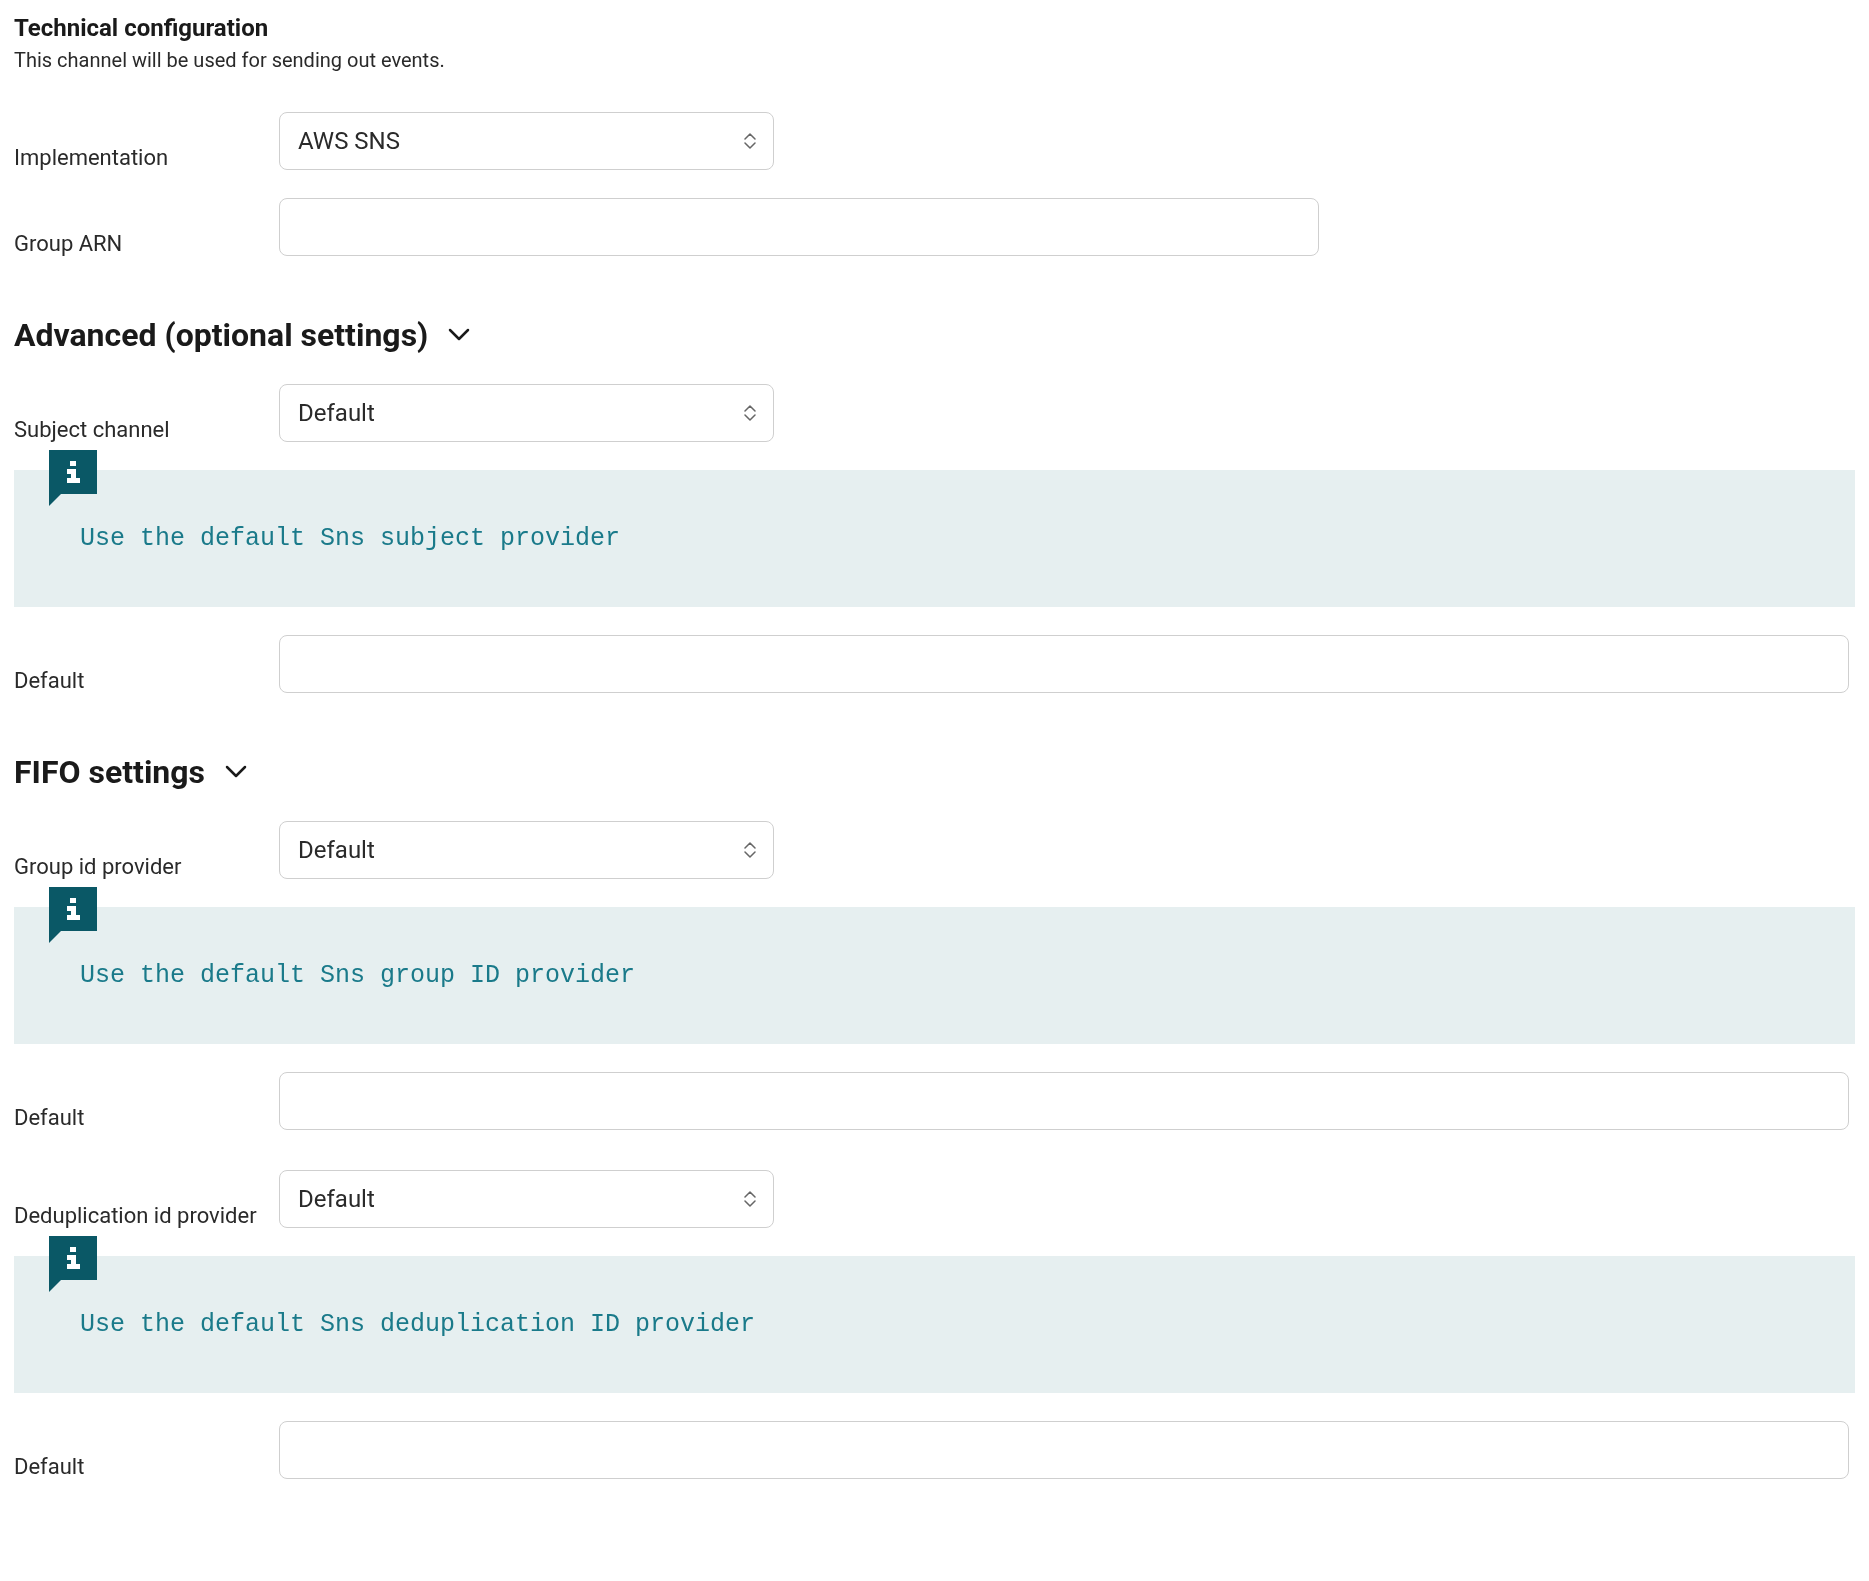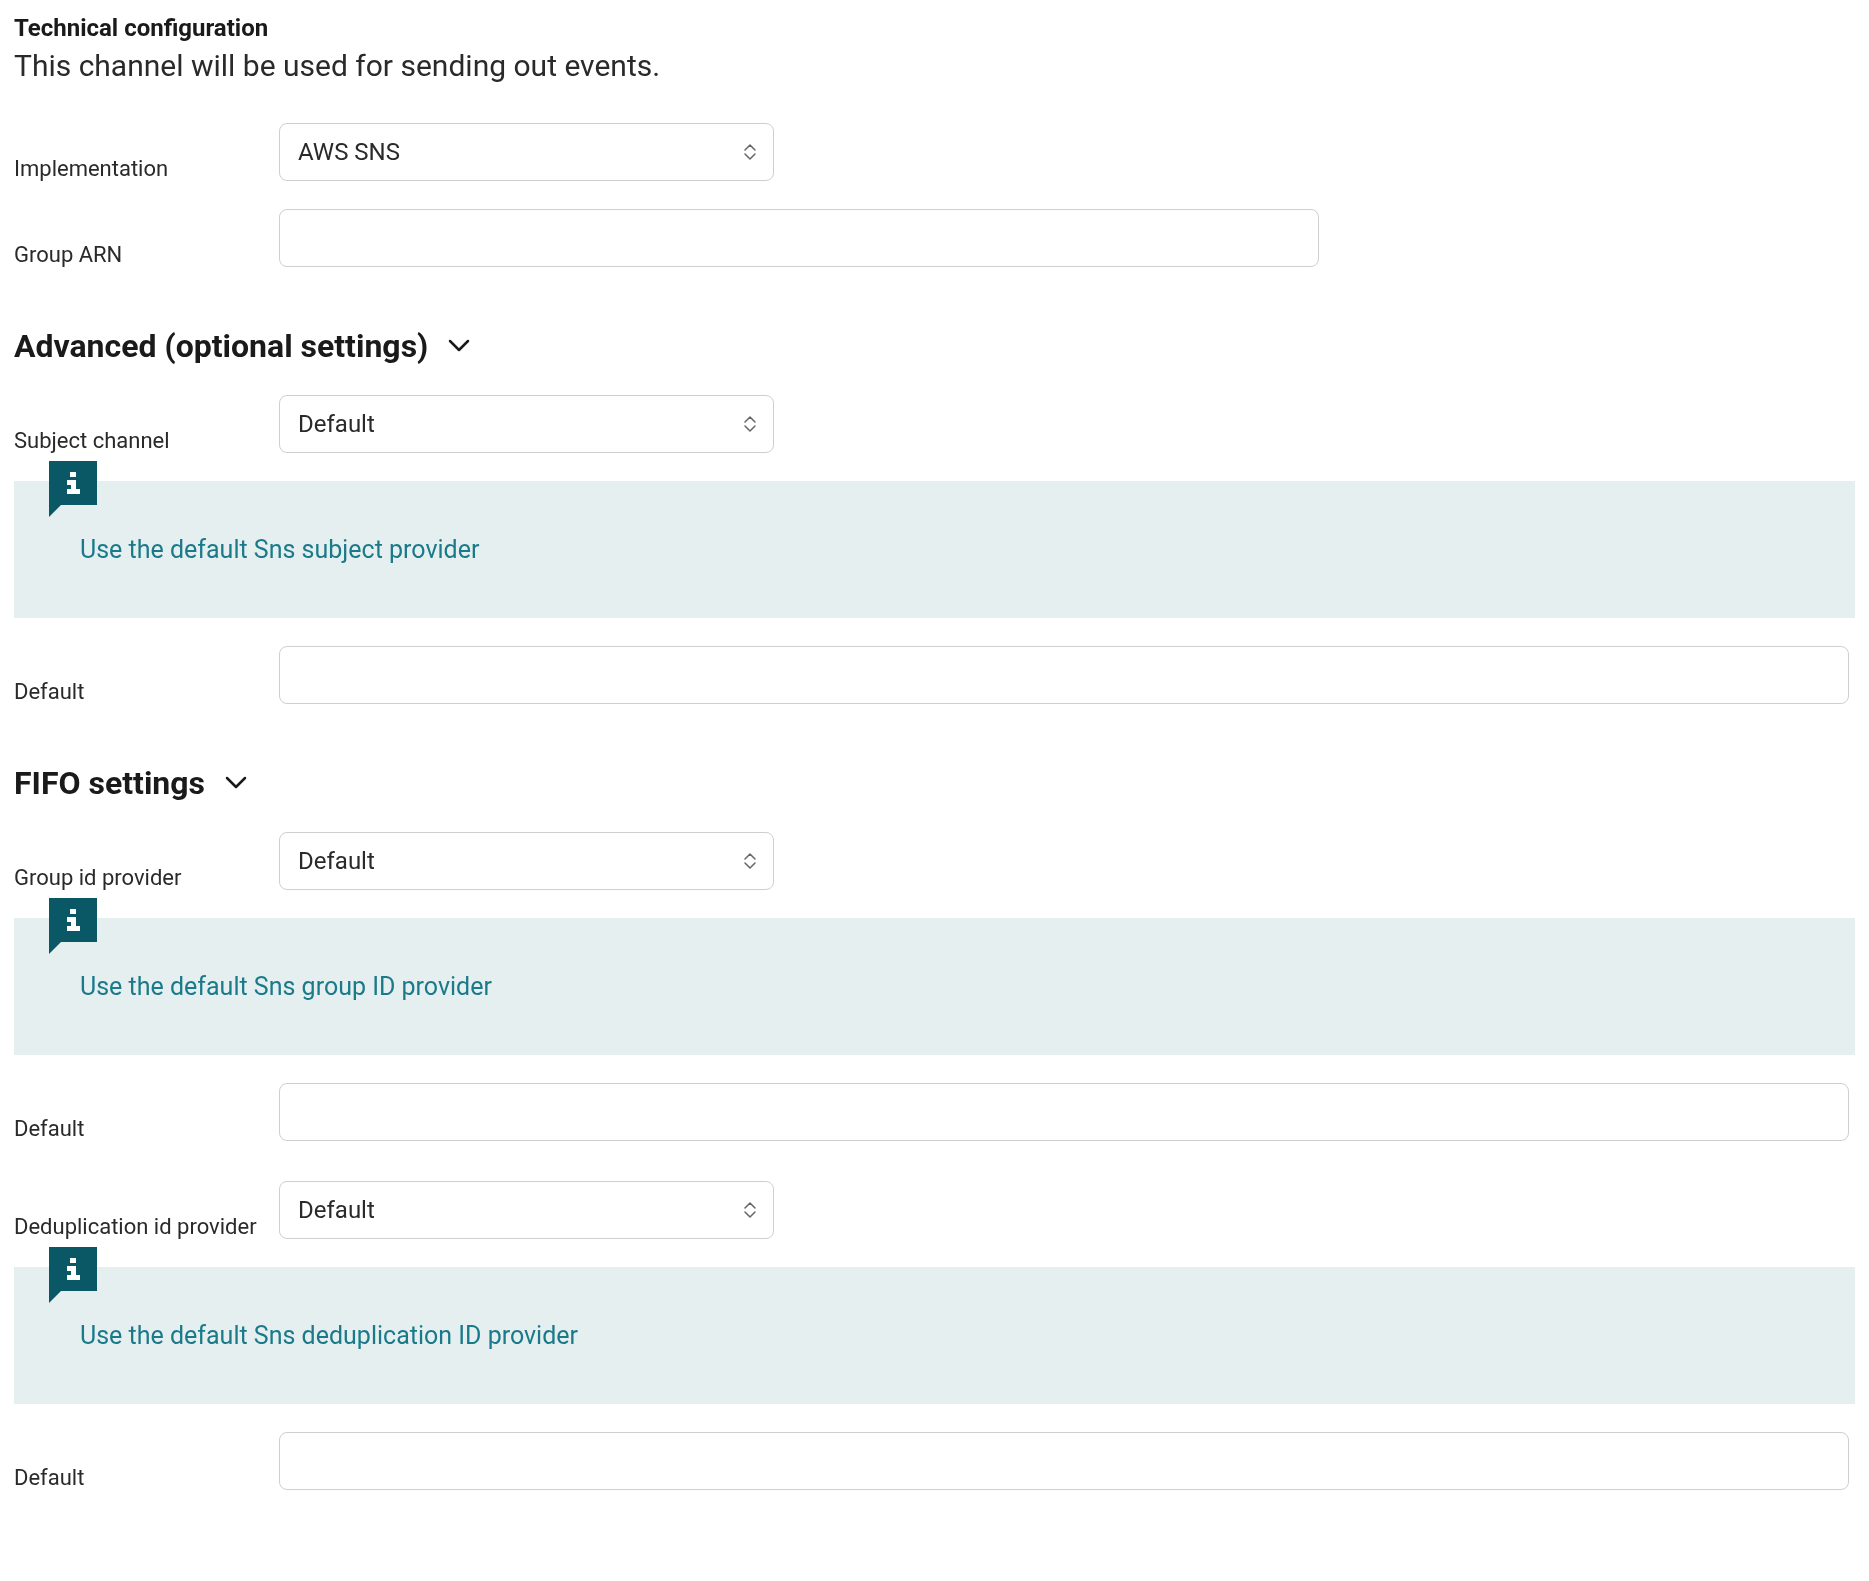--- a/index.html
+++ b/index.html
@@ -14,21 +14,21 @@
       padding: 14px;
       font-size: 22px;
     }
     .section-title {
       font-size: 24px;
       font-weight: 700;
       color: #1a1a1a;
       margin-bottom: 6px;
     }
     .section-subtitle {
-      font-size: 30px;
+      font-size: 20px;
       color: #2a2a2a;
       margin-bottom: 40px;
     }
     .section-header {
       display: flex;
       align-items: center;
       gap: 20px;
       margin-top: 60px;
       margin-bottom: 30px;
       cursor: pointer;
@@ -87,20 +87,21 @@
       border-radius: 8px;
       background: #ffffff;
       font-family: inherit;
     }
     .text-input.wide {
       width: 1570px;
     }
     .info-container {
       position: relative;
       margin-bottom: 28px;
+      font-family: Liberation Mono, monospace;
     }
     .info-badge {
       position: absolute;
       top: -20px;
       left: 35px;
       width: 48px;
       height: 44px;
       background: #0a5866;
       display: flex;
       align-items: center;

